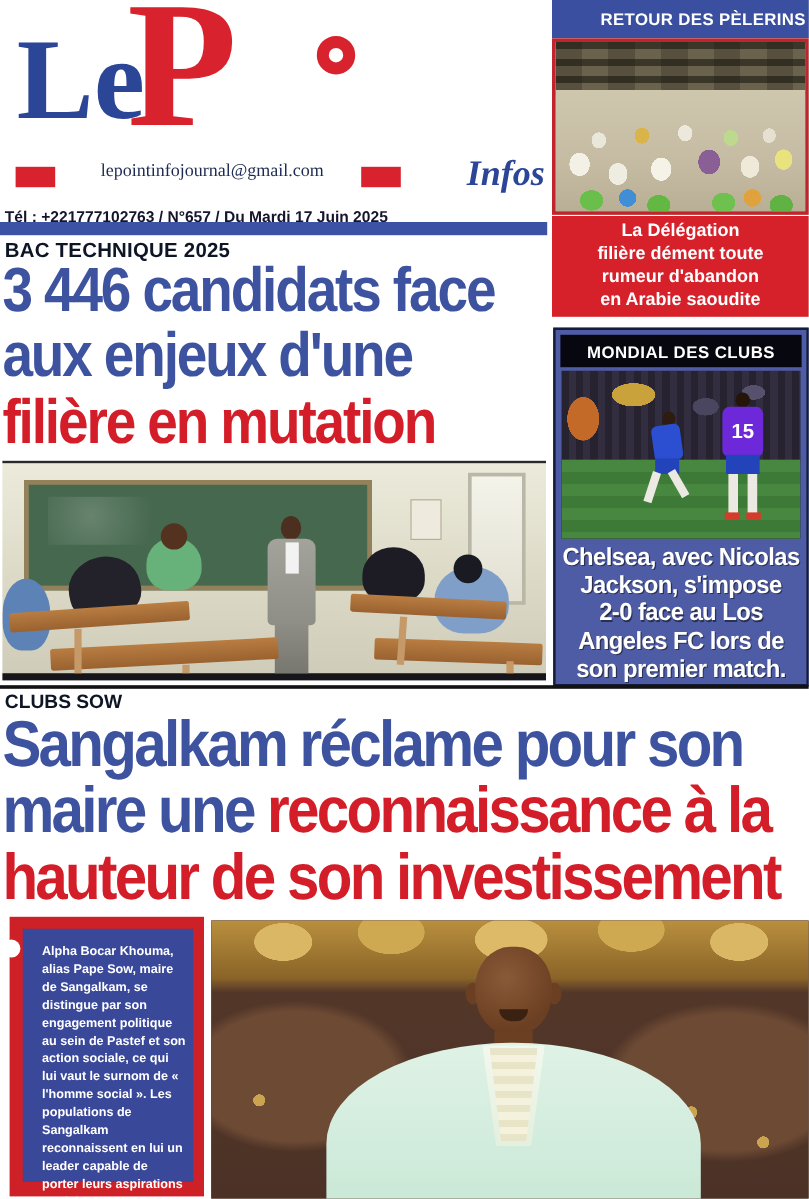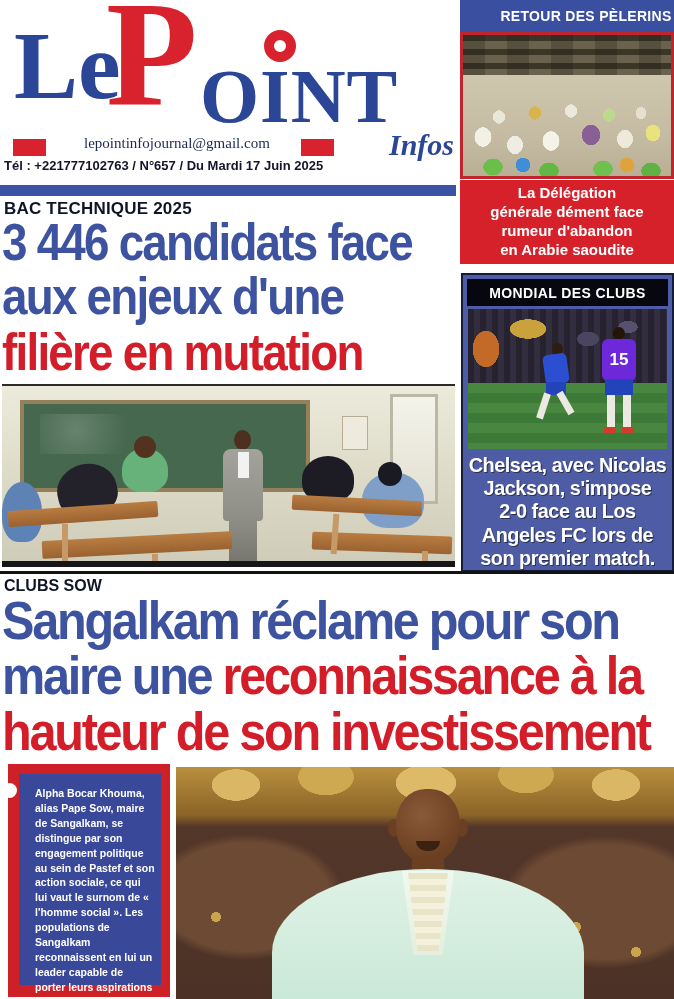--- a/index.html
+++ b/index.html
@@ -13,21 +13,21 @@
   .logo-p  { left:106px; top:-28px; font-family:"Liberation Serif", serif; font-weight:700; font-size:150px; line-height:1.1; color:#d8232e; }
   .logo-dot { left:264px; top:30px; width:32px; height:32px; border:10px solid #d8232e; border-radius:50%; background:#fff; }
   .logo-oint { left:200px; top:58px; font-family:"Liberation Serif", serif; font-weight:700; font-size:76px; line-height:1; color:#2c4697; letter-spacing:1px; }
   .logo-email { left:84px; top:135px; font-family:"Liberation Serif", serif; font-size:15px; color:#1c2a52; }
   .red-sq { width:33px; height:17px; background:#d8232e; }
   .sq1 { left:13px; top:139px; }
   .sq2 { left:301px; top:139px; }
   .logo-infos { left:341px; top:128px; font-family:"Liberation Serif", serif; font-style:italic; font-weight:700; font-size:30px; color:#2c4697;margin-left:48px; }
   .info-line { left:4px; top:158px; width:452px; display:flex; gap:14px; align-items:baseline; }
   .price { font-size:12.5px; color:#3c3c3c; }
-  .issue { font-size:13px; font-weight:700; color:#14142c; }
+  .issue { font-size:13px; font-weight:700; color:#14142c;margin-top:15px; }
 
   
   .blue-bar { left:0; top:185px; width:456px; height:11px; background:#3c52a5; }
   .kicker { font-weight:700; color:#0e1626; }
   #bac-kicker { left:4px; top:199px; font-size:17px; letter-spacing:.2px; }
   .hline { white-space:nowrap; font-weight:700; line-height:1; transform-origin:left center; }
   .bac-line { left:2px; font-size:52px; letter-spacing:-2px; transform:scaleX(.88); }
   #bac-l1 { top:216px; color:#3d53a0; }
   #bac-l2 { top:270px; color:#3d53a0; }
   #bac-l3 { top:326px; color:#d31e2a; }
@@ -161,38 +161,37 @@
 
   .caption-line { display:block; }
 </style>
 </head>
 <body>
 
 <div id="masthead" class="abs">
   <div class="abs logo-le">Le</div>
   <div class="abs red-sq sq1"></div>
   <div class="abs logo-p">P</div>
-  <div class="abs logo-oint">OINT</div>
   <div class="abs logo-dot"></div>
   <div class="abs logo-email">lepointinfojournal@gmail.com</div>
   <div class="abs red-sq sq2"></div>
   <div class="abs logo-infos">Infos</div>
   <div class="abs info-line">
     <span class="issue">Tél : +221777102763 / N°657 / Du Mardi 17 Juin 2025</span>
   </div>
 </div>
 
 <div id="pelerins-head" class="abs">RETOUR DES PÈLERINS</div>
 <div id="pelerins-photo" class="abs">
   <div class="abs ceiling"></div>
   <div class="abs crowd"></div>
 </div>
 <div id="pelerins-caption" class="abs">
   <span class="caption-line">La Délégation</span>
-  <span class="caption-line">générale dément face</span>
+  <span class="caption-line">filière dément toute</span>
   <span class="caption-line">rumeur d'abandon</span>
   <span class="caption-line">en Arabie saoudite</span>
 </div>
 
 <div class="abs blue-bar"></div>
 <div id="bac-kicker" class="abs kicker">BAC TECHNIQUE 2025</div>
 <div id="bac-l1" class="abs hline bac-line">3 446 candidats face</div>
 <div id="bac-l2" class="abs hline bac-line">aux enjeux d'une</div>
 <div id="bac-l3" class="abs hline bac-line">filière en mutation</div>
 

